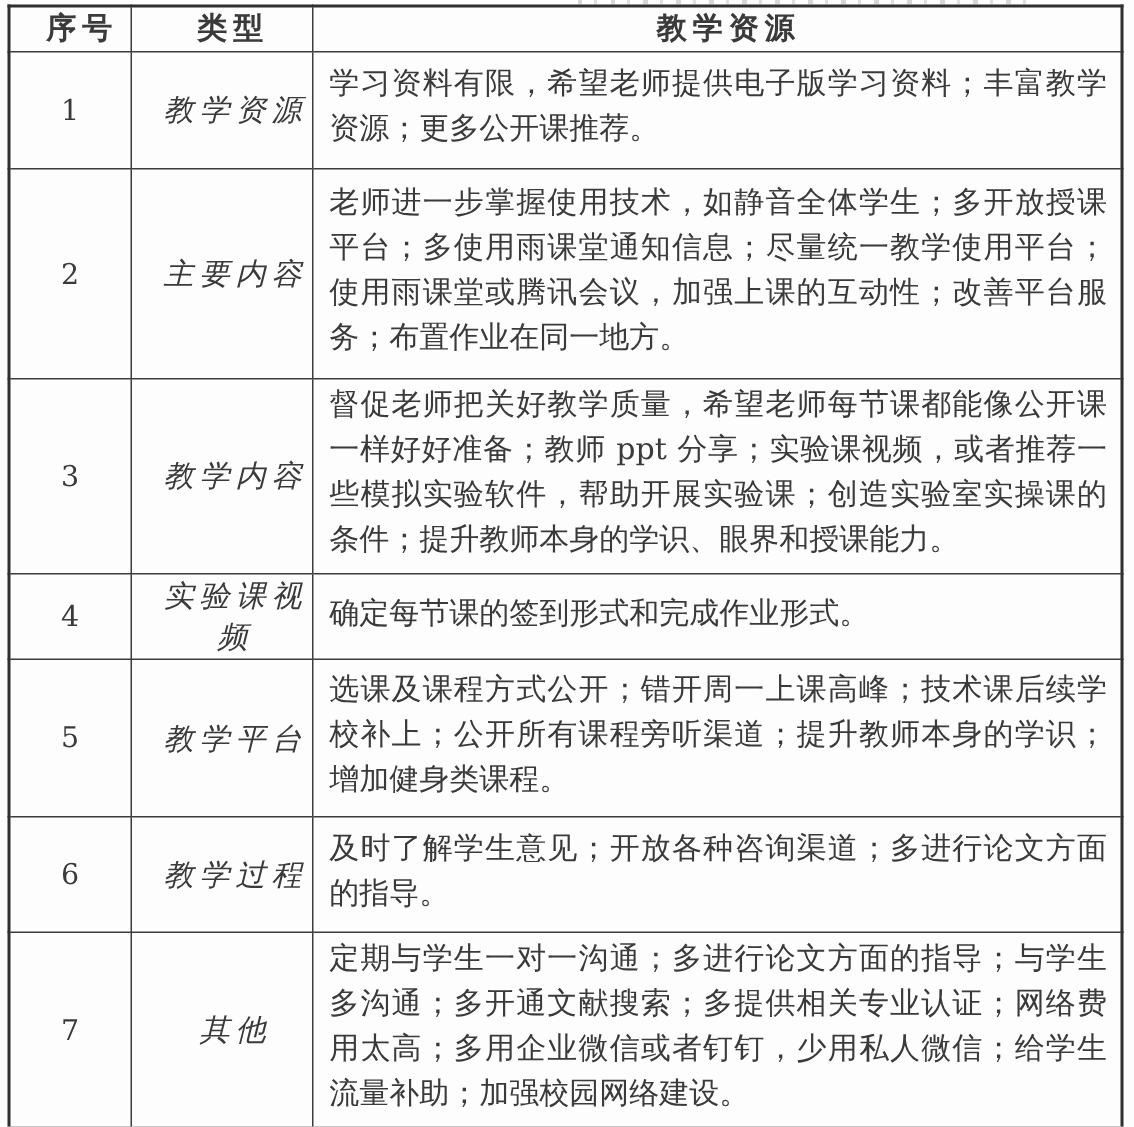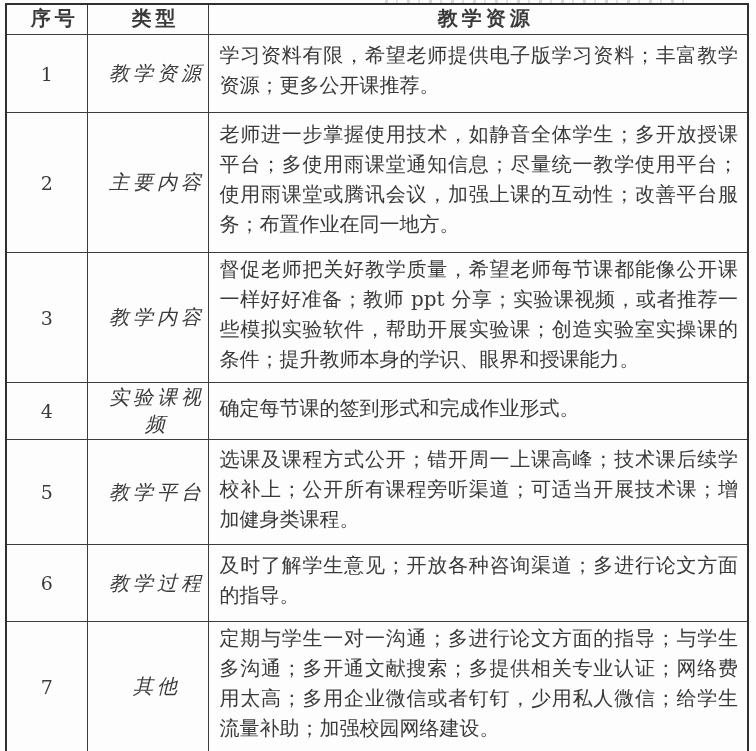--- a/index.html
+++ b/index.html
@@ -116,21 +116,21 @@
         <td class="content">督促老师把关好教学质量，希望老师每节课都能像公开课一样好好准备；教师 ppt 分享；实验课视频，或者推荐一些模拟实验软件，帮助开展实验课；创造实验室实操课的条件；提升教师本身的学识、眼界和授课能力。</td>
       </tr>
       <tr>
         <td class="num">4</td>
         <td class="type">实验课视频</td>
         <td class="content">确定每节课的签到形式和完成作业形式。</td>
       </tr>
       <tr>
         <td class="num">5</td>
         <td class="type">教学平台</td>
-        <td class="content">选课及课程方式公开；错开周一上课高峰；技术课后续学校补上；公开所有课程旁听渠道；可适当开展技术课；增加健身类课程。</td>
+        <td class="content">选课及课程方式公开；错开周一上课高峰；技术课后续学校补上；公开所有课程旁听渠道；提升教师本身的学识；增加健身类课程。</td>
       </tr>
       <tr>
         <td class="num">6</td>
         <td class="type">教学过程</td>
         <td class="content">及时了解学生意见；开放各种咨询渠道；多进行论文方面的指导。</td>
       </tr>
       <tr>
         <td class="num">7</td>
         <td class="type">其他</td>
         <td class="content">定期与学生一对一沟通；多进行论文方面的指导；与学生多沟通；多开通文献搜索；多提供相关专业认证；网络费用太高；多用企业微信或者钉钉，少用私人微信；给学生流量补助；加强校园网络建设。</td>

